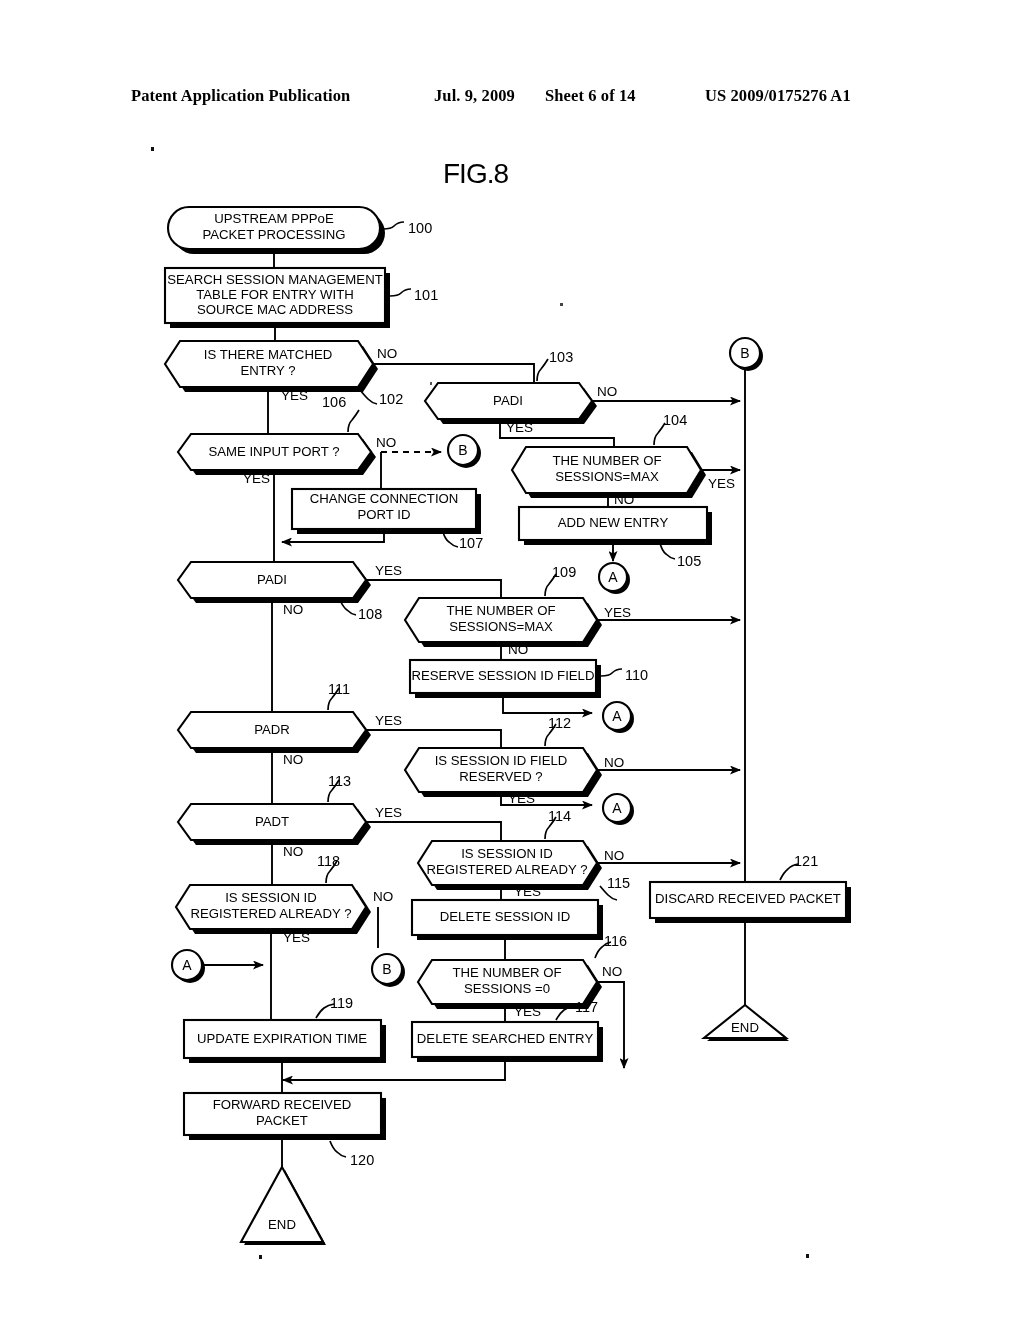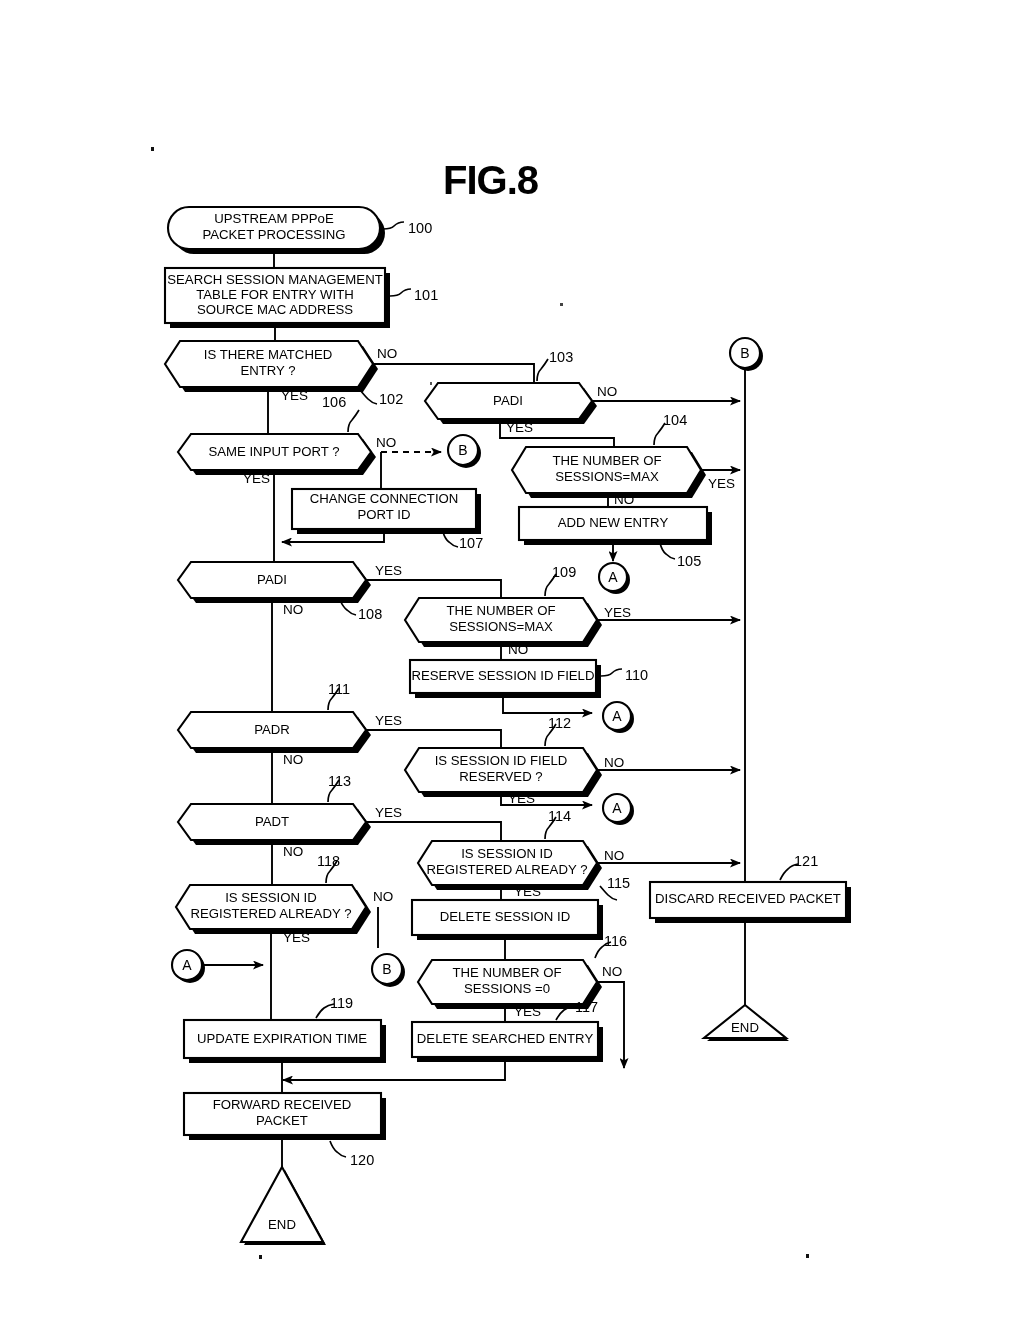--- a/index.html
+++ b/index.html
@@ -10,21 +10,21 @@
   
   #hdr{position:absolute;left:0;top:86px;width:1024px;height:22px;}
   #hdr span{position:absolute;font-family:"Liberation Serif", serif;font-weight:bold;
             font-size:16.5px;white-space:nowrap;letter-spacing:.1px;}
   #hdr .h1{left:131px;top:0;}
   #hdr .h2{left:434px;top:0;}
   #hdr .h3{left:545px;top:0;}
   #hdr .h4{left:705px;top:0;}
 
   #figtitle{position:absolute;left:443px;top:158px;font-family:"Liberation Sans",sans-serif;
-            font-size:40px;font-weight:bold;letter-spacing:-1px;}
+            font-size:28px;font-weight:normal;letter-spacing:-1px;}
 
   #speck{position:absolute;left:151px;top:147px;width:3px;height:4px;background:#111;}
   #speck2{position:absolute;left:259px;top:1255px;width:3px;height:4px;background:#111;}
   #speck3{position:absolute;left:806px;top:1254px;width:3px;height:4px;background:#111;}
   #speck4{position:absolute;left:430px;top:382px;width:2px;height:3px;background:#555;}
   #speck5{position:absolute;left:560px;top:303px;width:3px;height:3px;background:#444;}
 
   svg#flow{position:absolute;left:0;top:0;width:1024px;height:1320px;}
   svg#flow text{font-family:"Liberation Sans", sans-serif;font-size:13.2px;
                 text-anchor:middle;dominant-baseline:middle;fill:#000;}
@@ -35,20 +35,26 @@
   .shd{fill:#000;stroke:none;}
   .ln{stroke:#000;stroke-width:1.9;fill:none;}
   .dsh{stroke:#000;stroke-width:1.9;fill:none;stroke-dasharray:6 5;}
   .curve{stroke:#000;stroke-width:1.7;fill:none;}
 </style>
 </head>
 <body>
 
 <div id="page">
 
+  <div id="hdr">
+    <span class="h1">Patent Application Publication</span>
+    <span class="h2">Jul. 9, 2009</span>
+    <span class="h3">Sheet 6 of 14</span>
+    <span class="h4">US 2009/0175276 A1</span>
+  </div>
 
   <div id="figtitle">FIG.8</div>
 
   <div id="speck"></div>
   <div id="speck2"></div>
   <div id="speck3"></div>
   <div id="speck4"></div>
   <div id="speck5"></div>
 
   <svg id="flow" viewBox="0 0 1024 1320">

